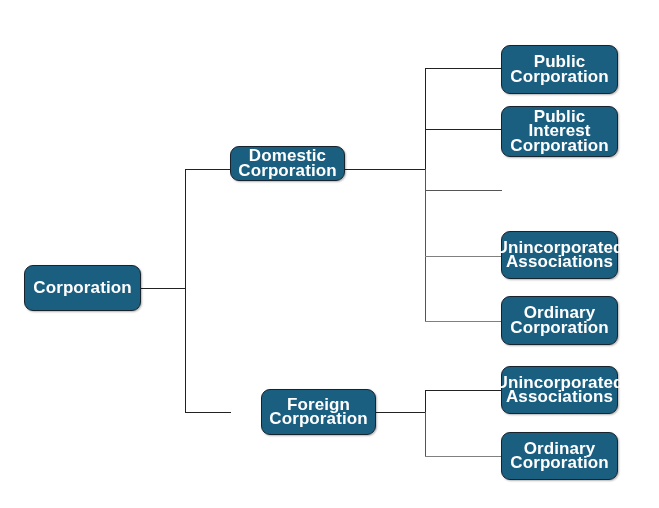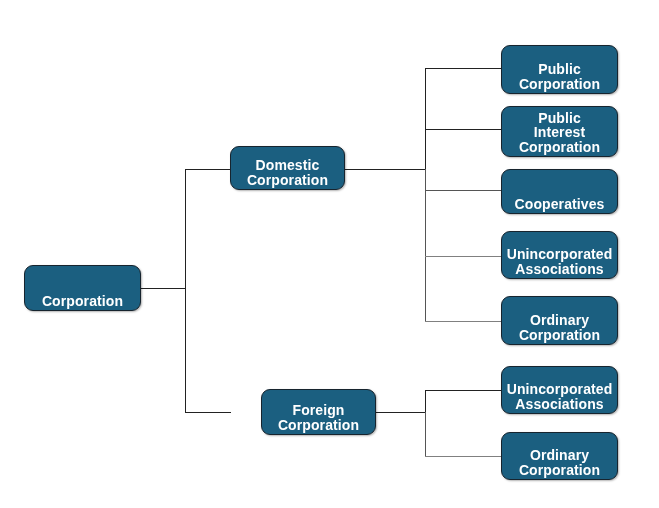--- a/index.html
+++ b/index.html
@@ -31,25 +31,25 @@
 
   
   .node {
     position: absolute;
     box-sizing: border-box;
     background: #1b5f80;
     border: 1.5px solid #17242e;
     border-radius: 9px;
     color: #ffffff;
     font-weight: bold;
-    font-size: 14px;
+    font-size: 17px;
     line-height: 14.5px;
     letter-spacing: 0.1px;
     display: flex;
-    align-items: flex-end;
+    align-items: center;
     justify-content: center;
     text-align: center;
     padding: 2px 6px;
     white-space: pre-line;
     box-shadow: 1px 1px 2px rgba(0,0,0,0.30);
     user-select: none;
   }
   .node-label {
     display: block;
     white-space: pre-line;
@@ -84,44 +84,41 @@
   <div class="conn v dark" style="left:425px; top:390px; height:23px;"></div>
   <div class="conn v mid" style="left:425px; top:412px; height:45px;"></div>
 
   <div class="conn h dark" style="left:425px; top:390px; width:77px;"></div>
   <div class="conn h grey" style="left:425px; top:456px; width:77px;"></div>
 
   <div class="node" style="left:24px; top:265px; width:117px; height:46px;">
     <span class="node-label">Corporation</span>
   </div>
 
-  <div class="node" style="left:230px; top:146px; width:115px; height:44px;">
+  <div class="node" style="left:230px; top:146px; width:115px; height:35px;">
     <span class="node-label">Domestic
 Corporation</span>
   </div>
 
   <div class="node" style="left:230px; top:389px; width:115px; height:46px;margin-left:31px;">
     <span class="node-label">Foreign
 Corporation</span>
   </div>
 
   <div class="node" style="left:501px; top:45px; width:117px; height:49px;">
     <span class="node-label">Public
 Corporation</span>
   </div>
 
   <div class="node" style="left:501px; top:106px; width:117px; height:51px;">
     <span class="node-label">Public
 Interest
 Corporation</span>
   </div>
 
-  <div class="node" style="left:501px; top:169px; width:117px; height:45px;">
-    <span class="node-label">Cooperatives</span>
-  </div>
 
   <div class="node" style="left:501px; top:231px; width:117px; height:48px;">
     <span class="node-label">Unincorporated
 Associations</span>
   </div>
 
   <div class="node" style="left:501px; top:296px; width:117px; height:49px;">
     <span class="node-label">Ordinary
 Corporation</span>
   </div>

